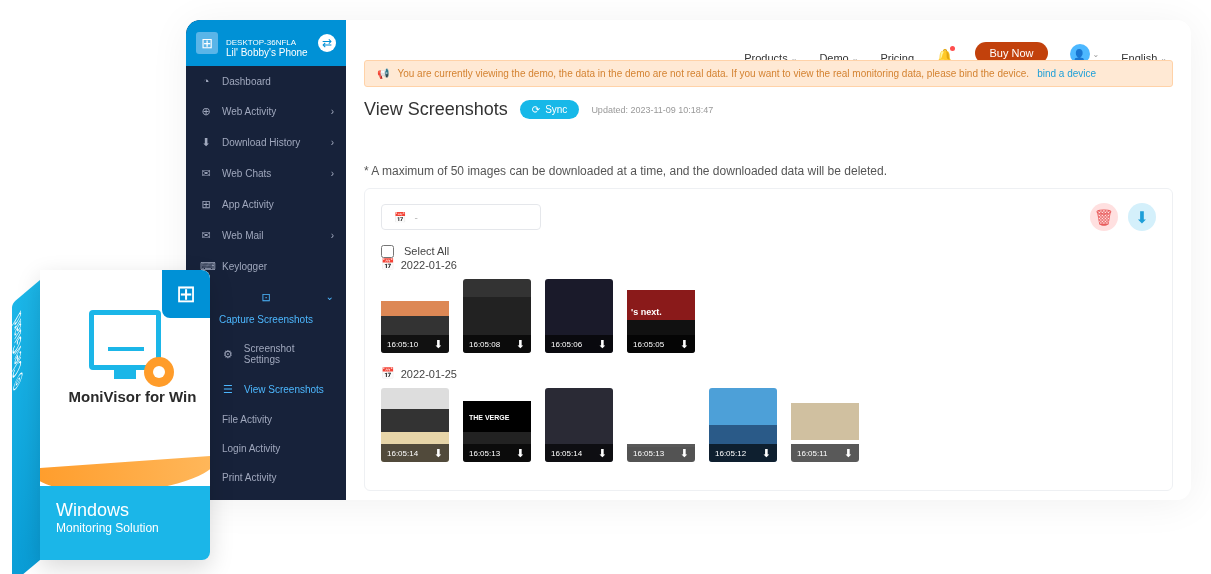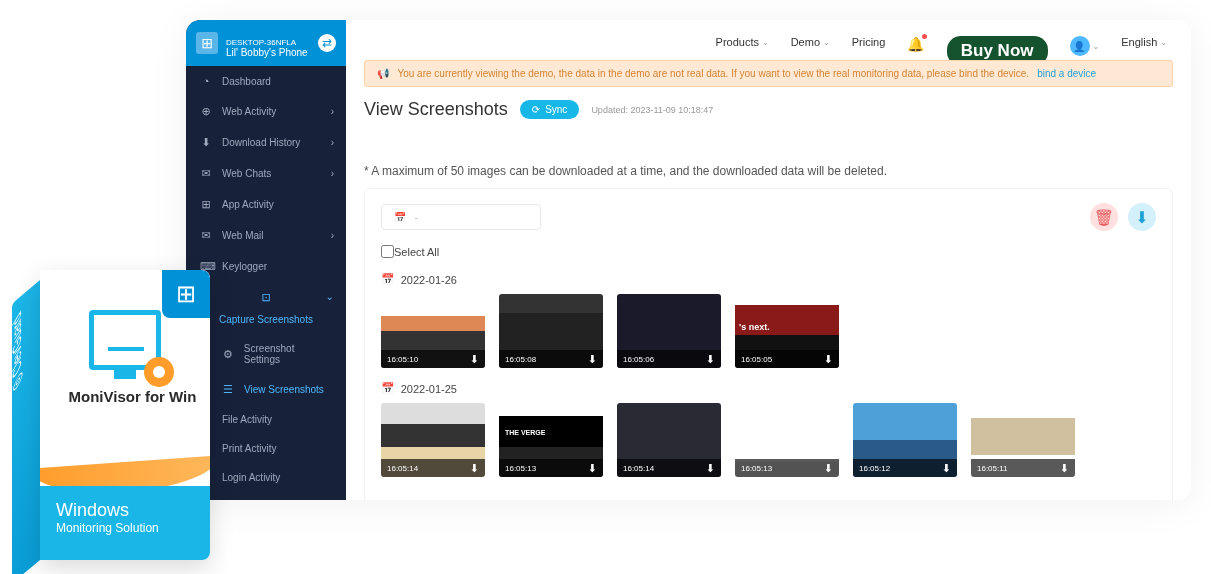--- a/index.html
+++ b/index.html
@@ -35,24 +35,24 @@
 .device-swap { width: 18px; height: 18px; background: #fff; border-radius: 50%; color: #0091d6; display: flex; align-items: center; justify-content: center; font-size: 12px; }
 .nav-item { display: flex; align-items: center; padding: 9px 14px; gap: 10px; cursor: pointer; position: relative; }
 .nav-item .icon { width: 12px; text-align: center; font-size: 11px; }
 .nav-item .chev { position: absolute; right: 12px; font-size: 10px; }
 .nav-item.sub { padding-left: 36px; }
 .nav-item.expanded { color: #4db8ff; flex-direction: column; }
 .nav-item.active { color: #4db8ff; }
 .nav-item.active::before { content: ""; position: absolute; left: 0; top: 6px; bottom: 6px; width: 3px; background: #4db8ff; }
 
 
-.topbar { position: absolute; left: 160px; right: 0; top: 16px; height: 40px; display: flex; align-items: flex-start; justify-content: flex-end; padding: 0 24px; gap: 22px; font-size: 11px; color: #333; }
+.topbar { position: absolute; left: 160px; right: 0; top: 4px; height: 40px; display: flex; align-items: flex-end; justify-content: flex-end; padding: 0 24px; gap: 22px; font-size: 11px; color: #333; }
 .topbar .item { display: flex; align-items: center; gap: 3px; cursor: pointer; }
 .topbar .chev-d { font-size: 8px; color: #999; }
-.buy-btn { background: #14532d; color: #fff; padding: 5px 14px; border-radius: 14px; font-size: 17px; cursor: pointer; font-weight: bold; }
+.buy-btn { background: #c2410c; color: #fff; padding: 5px 14px; border-radius: 14px; font-size: 11px; cursor: pointer; }
 .bell { position: relative; font-size: 14px; color: #555; }
 .bell::after { content: ""; position: absolute; right: -2px; top: -2px; width: 5px; height: 5px; background: #ff4d4d; border-radius: 50%; }
 .user-avatar { width: 20px; height: 20px; background: #4db8ff; border-radius: 50%; display: flex; align-items: center; justify-content: center; color: #fff; font-size: 10px; }
 
 
 .content { position: absolute; left: 160px; top: 40px; right: 0; bottom: 0; padding: 0 18px 18px; overflow: hidden; }
 .alert-bar { background: #ffe9d4; border: 1px solid #ffd2a8; border-radius: 3px; padding: 7px 12px; font-size: 10px; color: #d48332; display: flex; align-items: center; gap: 8px; }
 .alert-bar .link { color: #1e9fd8; cursor: pointer; }
 .page-title-row { display: flex; align-items: center; gap: 12px; margin: 12px 0 4px; }
 .page-title { font-size: 18px; color: #333; font-weight: 500; }
@@ -61,28 +61,28 @@
 .note { font-size: 12px; color: #555; margin-bottom: 10px; margin-top: 44px; }
 
 .card { background: #fff; border: 1px solid #eef0f3; border-radius: 6px; padding: 14px 16px; }
 .card-top { display: flex; align-items: center; justify-content: space-between; margin-bottom: 14px; }
 .date-input { border: 1px solid #e5e7eb; border-radius: 4px; padding: 6px 12px; width: 160px; height: 26px; display: flex; align-items: center; gap: 8px; color: #bbb; font-size: 10px; }
 .card-actions { display: flex; gap: 10px; }
 .act-btn { width: 28px; height: 28px; border-radius: 50%; display: flex; align-items: center; justify-content: center; cursor: pointer; }
 .act-del { background: #ffe0e0; color: #e85d5d; }
 .act-dl { background: #d4f0fb; color: #1e9fd8; }
 
-.select-all { display: flex; align-items: center; gap: 0; font-size: 11px; color: #444; margin-bottom: 15px; }
+.select-all { display: flex; gap: 10px; font-size: 11px; color: #444; margin-bottom: 0; }
 .select-all input { width: 13px; height: 13px; }
 
 .date-group { margin-bottom: 14px; }
 .date-label { display: flex; align-items: center; gap: 6px; font-size: 11px; color: #444; margin-bottom: 8px; }
 
 .shots { display: flex; gap: 14px; flex-wrap: wrap; }
-.shot { width: 104px; height: 74px; border-radius: 3px; position: relative; overflow: hidden; cursor: pointer; }
+.shot { width: 68px; height: 74px; border-radius: 3px; position: relative; overflow: hidden; cursor: pointer; }
 .shot-img { width: 100%; height: 100%; }
 .shot-bar { position: absolute; left: 0; right: 0; bottom: 0; height: 18px; background: rgba(0,0,0,.65); display: flex; align-items: center; justify-content: space-between; padding: 0 6px; }
 .shot-time { color: #fff; font-size: 8px; }
 .shot-dl { color: #fff; font-size: 11px; cursor: pointer; }
 
 
 .t-a { background: linear-gradient(#fff 0 30%, #dd8855 30% 50%, #333 50% 100%); }
 .t-b { background: linear-gradient(#333 0 25%, #222 25% 100%); }
 .t-c { background: linear-gradient(#1a1a2a 0 100%); }
 .t-d { background: linear-gradient(#fff 0 15%, #8a1a1a 15% 55%, #111 55% 100%); }
@@ -173,25 +173,25 @@
         <div class="nav-item sub active">
           <span class="icon">☰</span>
           <span>View Screenshots</span>
         </div>
         <div class="nav-item">
           <span class="icon"></span>
           <span>File Activity</span>
         </div>
         <div class="nav-item">
           <span class="icon"></span>
+          <span>Login Activity</span>
+        </div>
+        <div class="nav-item">
+          <span class="icon"></span>
           <span>Print Activity</span>
-        </div>
-        <div class="nav-item">
-          <span class="icon"></span>
-          <span>Login Activity</span>
         </div>
         <div class="nav-item">
           <span class="icon"></span>
           <span>USB Connection</span>
         </div>
       </div>
   </div>
 
   <div class="topbar">
     <div class="item">

